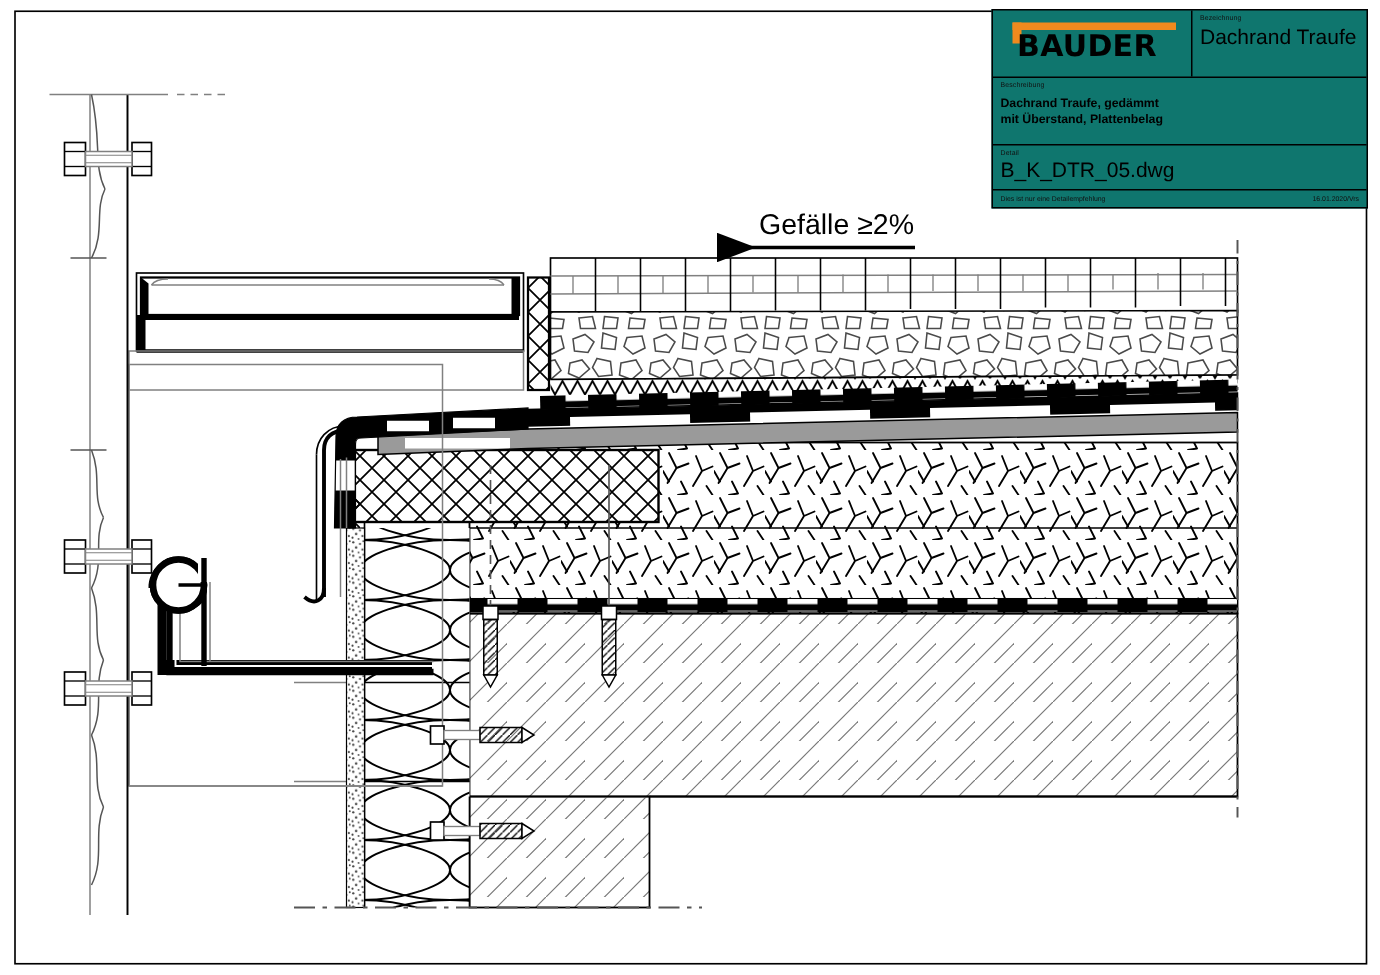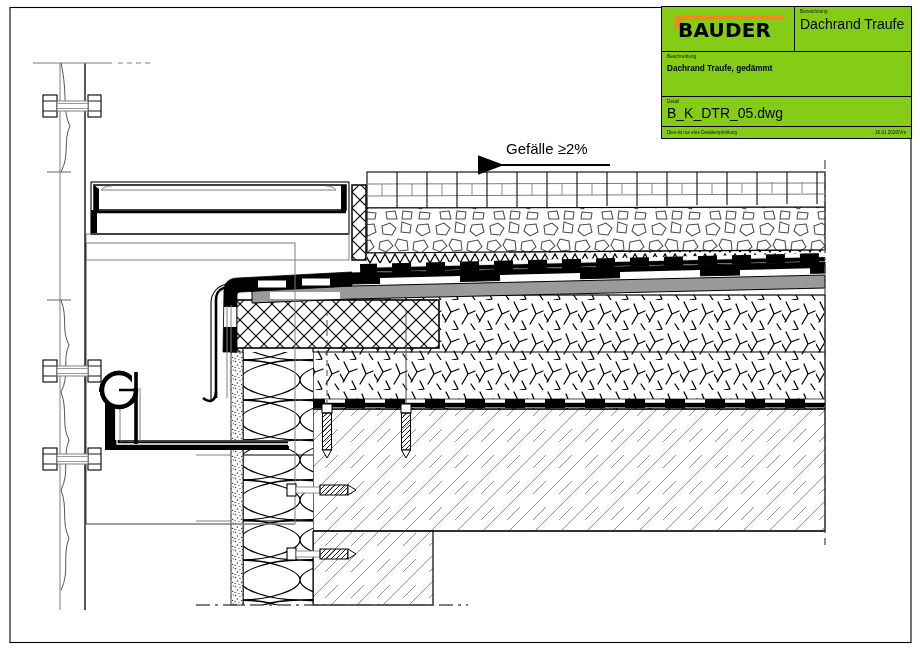--- a/index.html
+++ b/index.html
@@ -2,21 +2,21 @@
 <html><head>
 <meta charset="utf-8">
 <style>
   html,body{margin:0;padding:0;background:#ffffff;}
   body{width:920px;height:650px;overflow:hidden;font-family:"Liberation Sans",sans-serif;}
   #page{position:relative;width:920px;height:650px;background:#fff;}
   #drawing{position:absolute;inset:0;}
   
   #titleblock{
     position:absolute;left:661px;top:6px;width:251px;height:133px;
-    border:1.1px solid #000;background:#84cc16;box-sizing:border-box;
+    border:1.1px solid #000;background:#0f766e;box-sizing:border-box;
   }
   .tb-row{display:flex;box-sizing:border-box;}
   .tb-r1{height:45px;border-bottom:1.1px solid #000;}
   .tb-logo{width:133px;border-right:1.1px solid #000;box-sizing:border-box;
            display:flex;align-items:center;justify-content:center;position:relative;}
   .tb-desig{flex:1;box-sizing:border-box;padding:2px 5px 0 5px;position:relative;}
   .tb-r2{height:45px;border-bottom:1.1px solid #000;box-sizing:border-box;padding:2px 5px 0 5px;position:relative;}
   .tb-r3{height:30px;border-bottom:1.1px solid #000;box-sizing:border-box;padding:2px 5px 0 5px;position:relative;}
   .tb-r4{height:11px;box-sizing:border-box;padding:0 5px;display:flex;
          align-items:center;justify-content:space-between;}
@@ -24,21 +24,21 @@
   .tb-big{font-size:14px;color:#000;line-height:16px;margin-top:1px;}
   .tb-med{font-size:8.2px;color:#000;line-height:10.5px;font-weight:bold;}
   .tb-foot{font-size:4.6px;color:#111;}
   
   .logo-wrap{position:relative;width:112px;height:28px;}
   .logo-bar{position:absolute;left:3px;top:0;width:109px;height:5px;background:#F08A1E;}
   .logo-bar2{position:absolute;left:3px;top:0;width:6px;height:14px;background:#F08A1E;}
   .logo-text{position:absolute;left:6px;top:4px;font-family:"DejaVu Sans",sans-serif;
     font-weight:bold;font-size:20px;letter-spacing:0.2px;color:#000;line-height:23px;}
   
-  #gefaelle{position:absolute;left:506px;top:140px;font-size:15px;color:#000;}
+  #gefaelle{position:absolute;left:506px;top:140px;font-size:19px;color:#000;}
 </style>
 </head>
 <body>
 
 <div id="page">
 
   <svg id="drawing" viewBox="0 0 920 650" width="920" height="650">
     <defs>
 
       <pattern id="pConcrete" width="26" height="26" patternUnits="userSpaceOnUse" patternTransform="rotate(0)">
@@ -432,20 +432,21 @@
       </div>
       <div class="tb-desig">
         <div class="tb-cap">Bezeichnung</div>
         <div class="tb-big">Dachrand Traufe</div>
       </div>
     </div>
 
     <div class="tb-row tb-r2" style="display:block;">
       <div class="tb-cap">Beschreibung</div>
       <div class="tb-med" style="margin-top:4px;">Dachrand Traufe, gedämmt</div>
+      <div class="tb-med">mit Überstand, Plattenbelag</div>
     </div>
 
     <div class="tb-row tb-r3" style="display:block;">
       <div class="tb-cap">Detail</div>
       <div class="tb-big" style="font-size:14px;margin-top:0;">B_K_DTR_05.dwg</div>
     </div>
 
     <div class="tb-row tb-r4">
       <div class="tb-foot">Dies ist nur eine Detailempfehlung</div>
       <div class="tb-foot">16.01.2020/Vrs</div>

